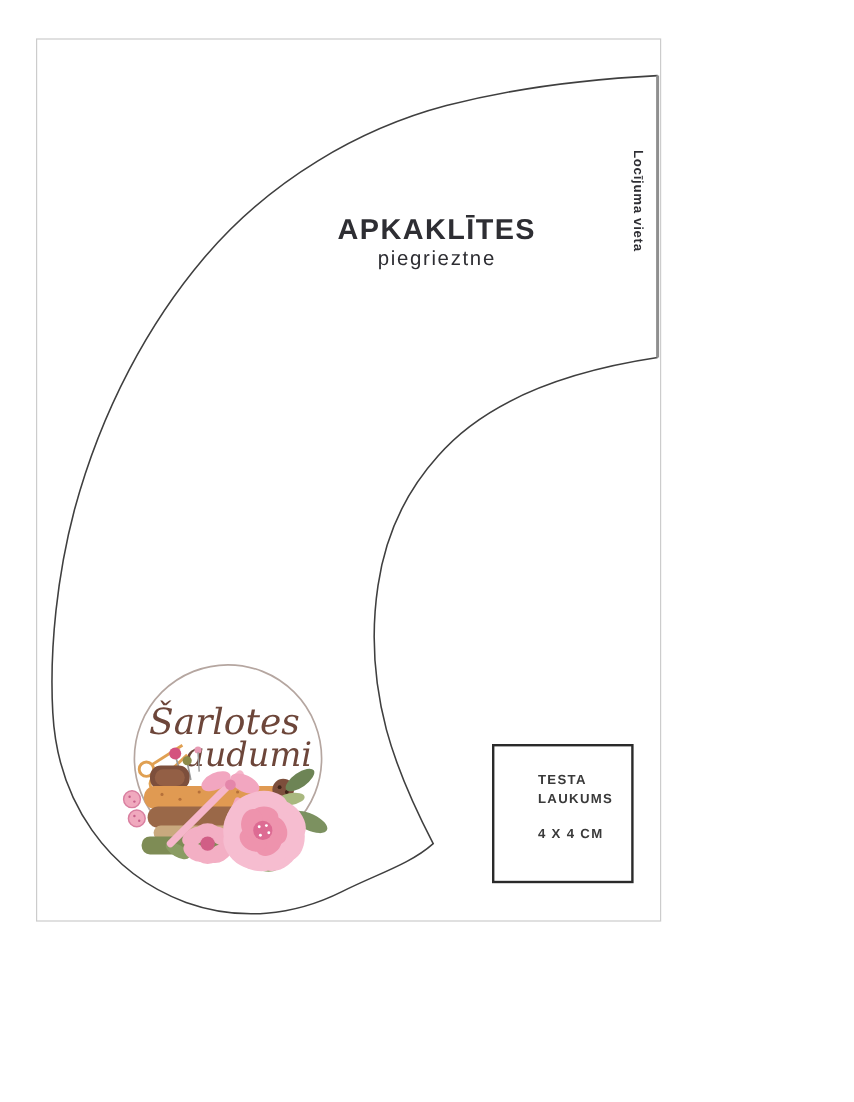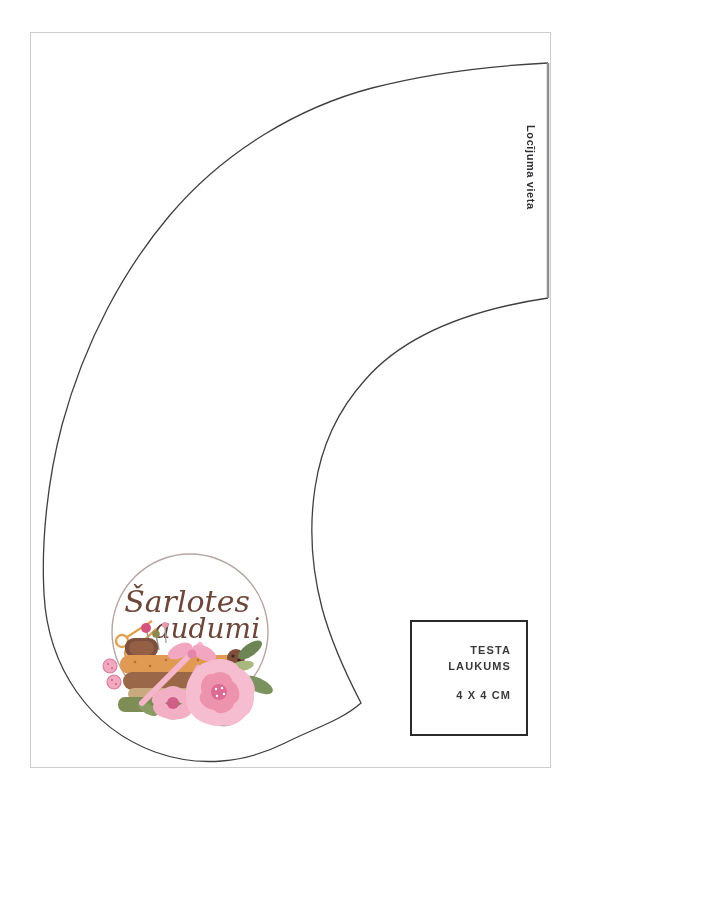--- a/index.html
+++ b/index.html
@@ -18,21 +18,21 @@
   .fold-label{
     position:absolute;left:525px;top:125px;
     writing-mode:vertical-rl;
     font-size:11px;font-weight:bold;letter-spacing:0.6px;color:#2e2e33;
   }
   .test-square{
     position:absolute;left:410px;top:620px;width:118px;height:116px;
     border:2px solid #2a2a2a;box-sizing:border-box;background:#ffffff;
   }
   .ts-text{
-    position:absolute;top:21px;right:15px;text-align:right;
+    position:absolute;top:21px;right:15px;text-align:left;
     font-size:11px;font-weight:600;letter-spacing:1.1px;color:#3a3a3a;line-height:1.45;
   }
   .ts-size{margin-top:13px;}
   .logo{position:absolute;left:100px;top:545px;width:185px;height:195px;}
   .logo text{
     font-family:"DejaVu Serif",serif;font-style:italic;
   }
 </style>
 </head>
 <body>
@@ -50,20 +50,24 @@
              C 48 668 90 728 155 752
              C 200 768 245 763 285 743
              C 315 728 342 720 361 703
              C 348 678 332 645 322 608
              C 311 566 309 528 315 488
              C 321 447 338 410 365 380
              C 398 342 455 312 548 298" fill="none" stroke-width="1.3" stroke="#3f3f3f"></path>
     <line x1="548" y1="63" x2="548" y2="298" stroke-width="2.5" stroke="#8f8f8f"></line>
   </svg>
 
+  <div class="title-block">
+    <div class="title">APKAKLĪTES</div>
+    <div class="subtitle">piegrieztne</div>
+  </div>
 
   <div class="fold-label">Locījuma vieta</div>
 
   <div class="test-square">
     <div class="ts-text">
       <div>TESTA</div>
       <div>LAUKUMS</div>
       <div class="ts-size">4 X 4 CM</div>
     </div>
   </div>

